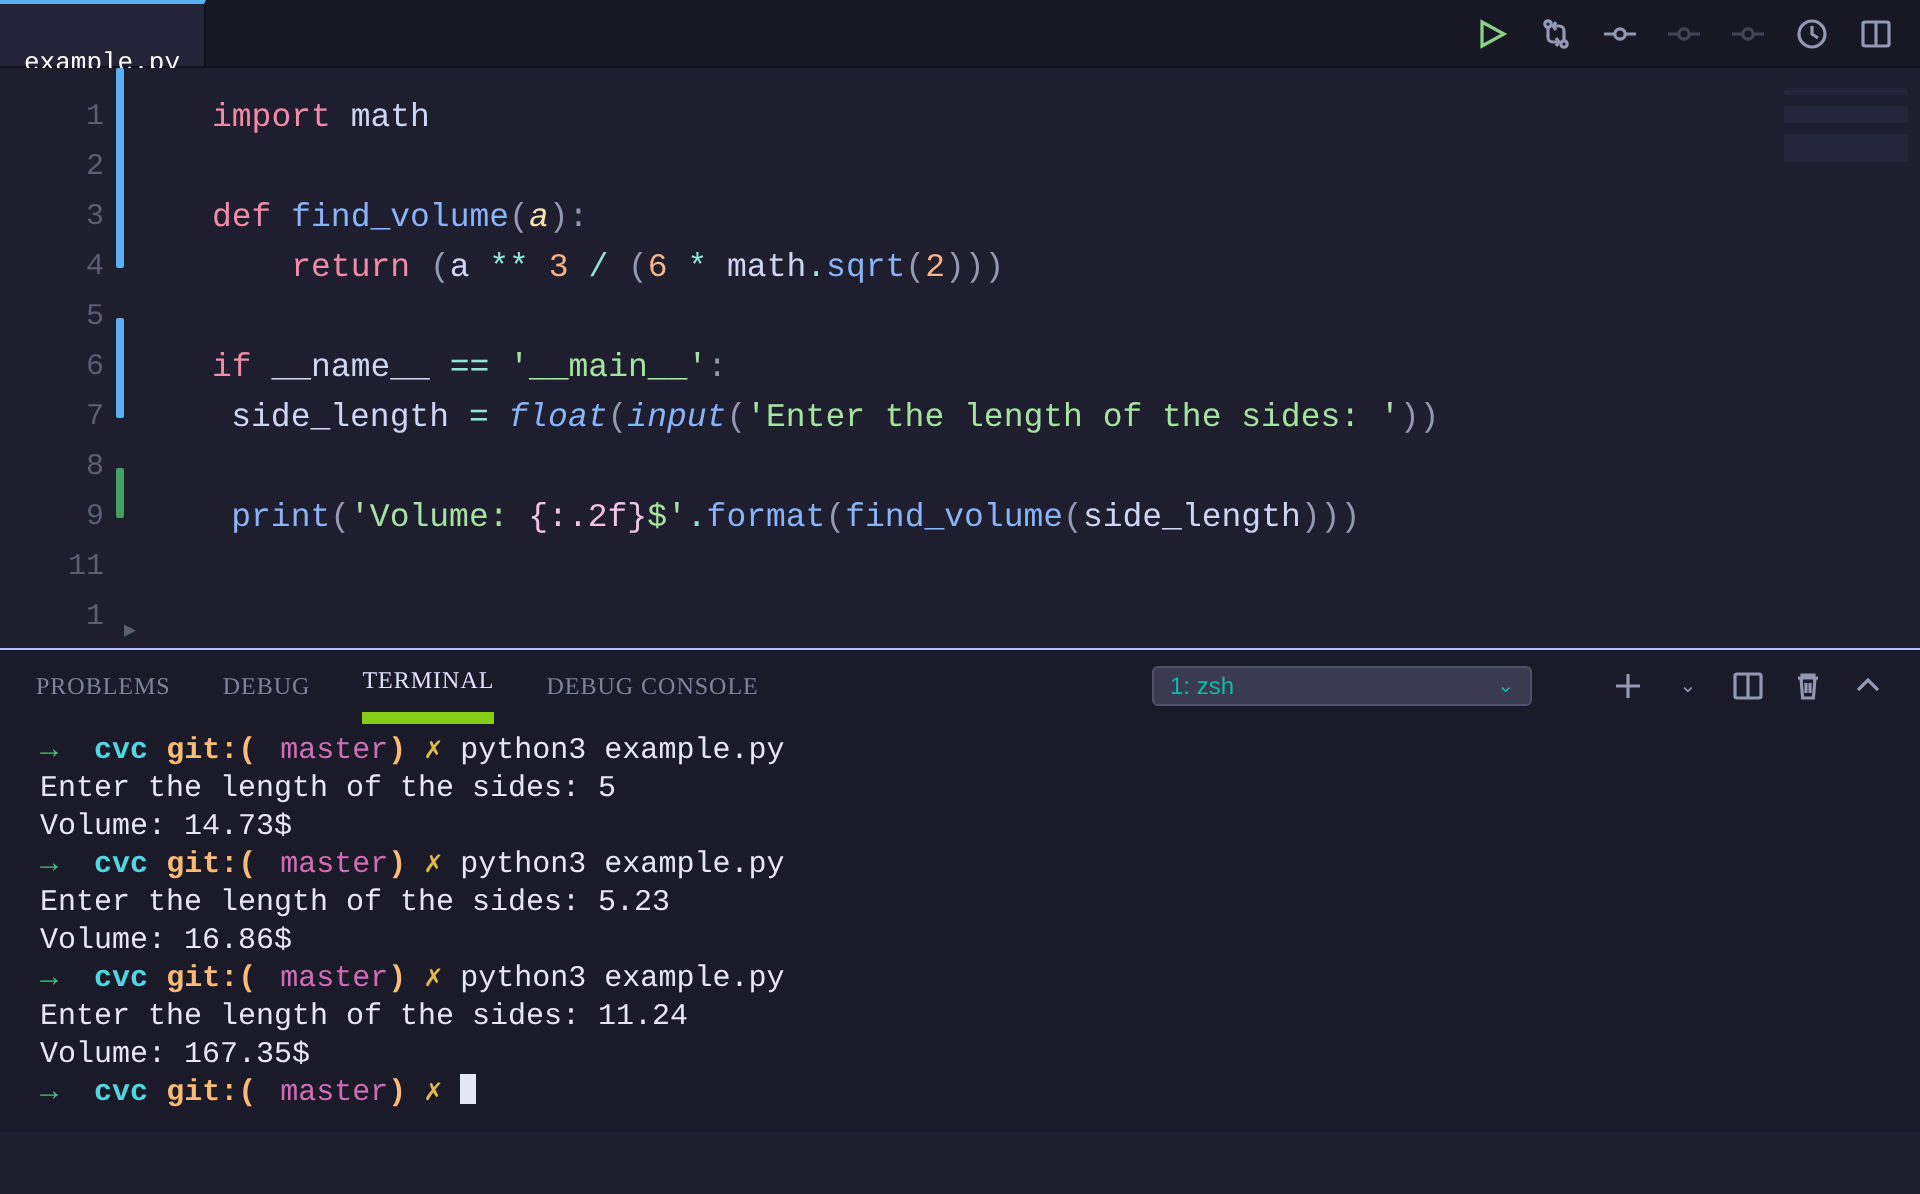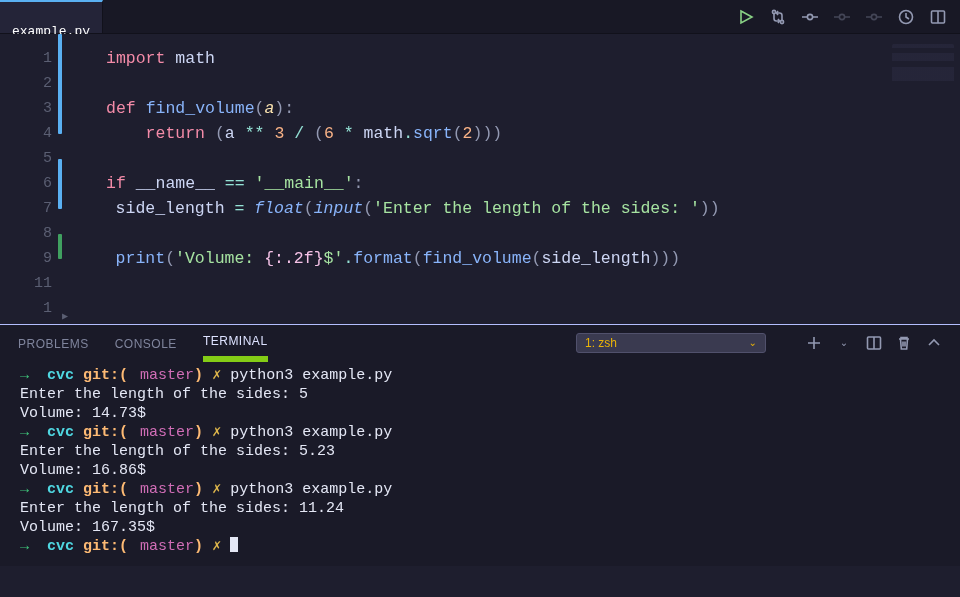--- a/index.html
+++ b/index.html
@@ -137,35 +137,36 @@
     padding: 0 18px 0 18px;
     gap: 26px;
     font-size: 12px;
     font-family: -apple-system, BlinkMacSystemFont, "Segoe UI", sans-serif;
     color: #7f849c;
   }
   .panel-tabs .ptab {
     letter-spacing: 0.5px;
     cursor: pointer;
     padding: 10px 0 8px 0;
+    font-family: Liberation Serif, serif;
   }
   .panel-tabs .ptab.active {
     color: #dde2ff;
     border-bottom: 6px solid #84cc16;
   }
   .panel-tabs .spacer { flex: 1; }
 
   .termselect {
     display: flex; align-items: center;
     background: #3a3a50;
     border: 1px solid #51516c;
     border-radius: 3px;
     padding: 2px 8px;
     font-size: 12px;
-    color: #eab308;
+    color: #14b8a6;
     min-width: 190px;
     justify-content: space-between;
     cursor: pointer;
   }
   .termselect .chev {
     margin-left: 8px;
     font-size: 10px;
   }
   .panel-actions {
     display: flex; align-items: center; gap: 14px;
@@ -285,22 +286,23 @@
     <div class="mark" style="top:200px;height:25px;background:#40a060;"></div>
   </div>
   <div class="code"><div><span class="kw">import</span> <span class="ident">math</span></div><div>&nbsp;</div><div><span class="kw">def</span> <span class="fndef">find_volume</span><span class="punc">(</span><span class="param">a</span><span class="punc">)</span><span class="punc">:</span></div><div>    <span class="kw">return</span> <span class="punc">(</span><span class="ident">a</span> <span class="op">**</span> <span class="num">3</span> <span class="op">/</span> <span class="punc">(</span><span class="num">6</span> <span class="op">*</span> <span class="ident">math</span><span class="op">.</span><span class="fncall">sqrt</span><span class="punc">(</span><span class="num">2</span><span class="punc">)</span><span class="punc">)</span><span class="punc">)</span></div><div>&nbsp;</div><div><span class="kw">if</span> <span class="ident">__name__</span> <span class="op">==</span> <span class="str"><span>'</span><span>__main__</span><span>'</span></span><span class="punc">:</span></div><div>    <span class="ident">side_length</span> <span class="op">=</span> <span class="builtin">float</span><span class="punc">(</span><span class="builtin">input</span><span class="punc">(</span><span class="str">'Enter the length of the sides: '</span><span class="punc">)</span><span class="punc">)</span></div><div>&nbsp;</div><div>    <span class="builtin" style="font-style:normal">print</span><span class="punc">(</span><span class="str"><span>'Volume: </span><span class="str-esc">{:.2f}</span><span>$'</span></span><span class="op">.</span><span class="fncall">format</span><span class="punc">(</span><span class="fncall">find_volume</span><span class="punc">(</span><span class="ident">side_length</span><span class="punc">)</span><span class="punc">)</span><span class="punc">)</span></div><div>&nbsp;</div><div>&nbsp;</div></div>
   <span class="collapse-tri">▶</span>
   <div class="minimap"></div>
 </div>
 
 <div class="panel">
   <div class="panel-tabs">
     <span class="ptab">PROBLEMS</span>
-    <span class="ptab">CONSOLE</span>
+    <span class="ptab">DEBUG</span>
     <span class="ptab active">TERMINAL</span>
+    <span class="ptab">DEBUG CONSOLE</span>
     <span class="spacer"></span>
     <span class="termselect">
       <span>1: zsh</span>
       <span class="chev">⌄</span>
     </span>
     <span class="panel-actions">
       <span class="icon">
           <svg viewBox="0 0 16 16">
             <path d="M8 2v12M2 8h12"></path>
           </svg>

